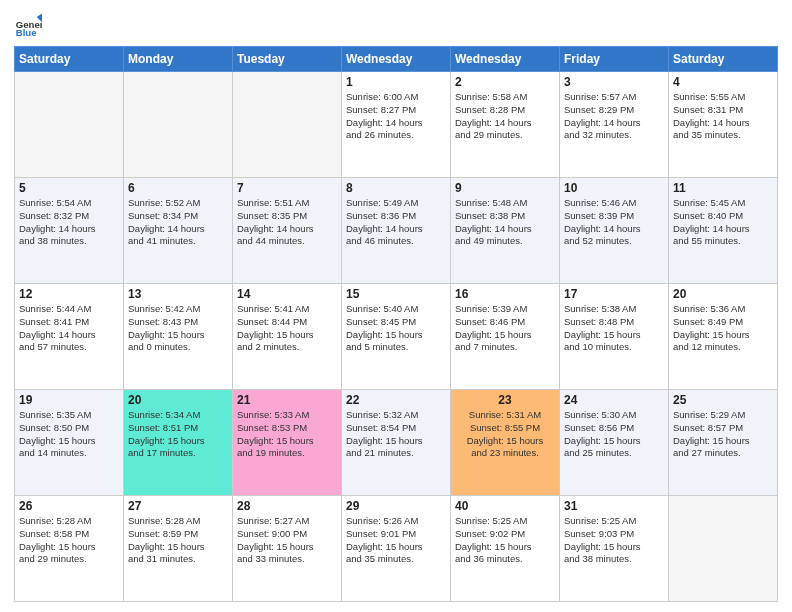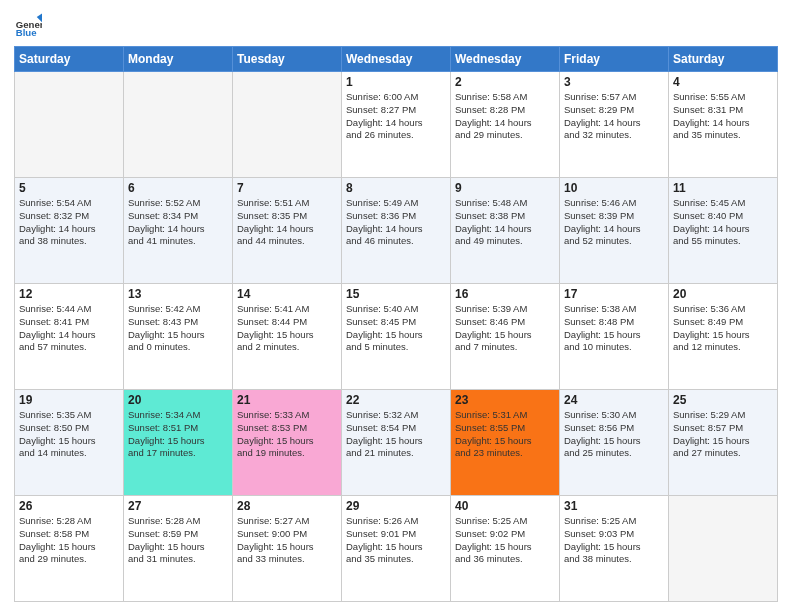--- a/index.html
+++ b/index.html
@@ -270,21 +270,21 @@
 Daylight: 15 hours
 and 19 minutes.</div>
           </td>
           <td style="background: rgb(240, 244, 250);">
             <div class="day-number">22</div>
             <div class="day-info" style="white-space: pre-line;">Sunrise: 5:32 AM
 Sunset: 8:54 PM
 Daylight: 15 hours
 and 21 minutes.</div>
           </td>
-          <td style="background: #f97316;">
+          <td style="background: #fdba74; text-align: center;">
             <div class="day-number">23</div>
             <div class="day-info" style="white-space: pre-line;">Sunrise: 5:31 AM
 Sunset: 8:55 PM
 Daylight: 15 hours
 and 23 minutes.</div>
           </td>
           <td style="background: rgb(240, 244, 250);">
             <div class="day-number">24</div>
             <div class="day-info" style="white-space: pre-line;">Sunrise: 5:30 AM
 Sunset: 8:56 PM

